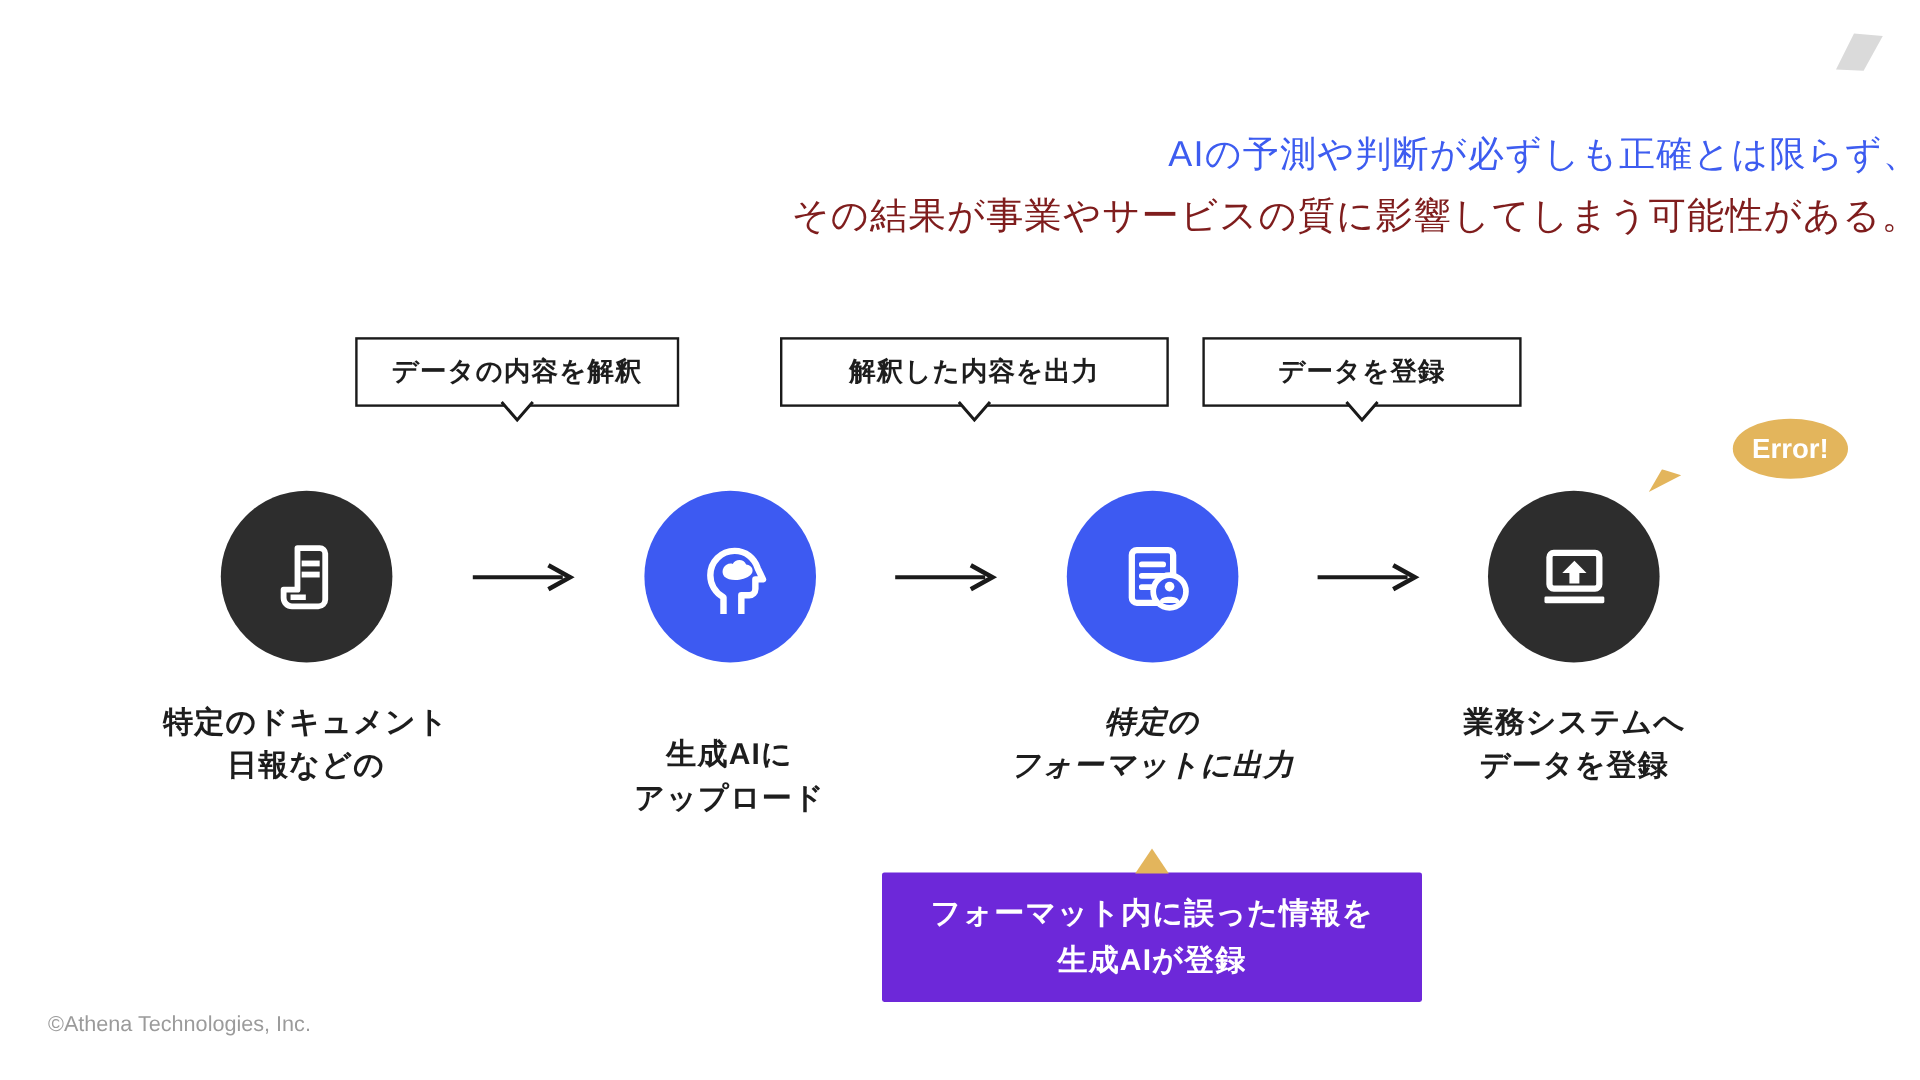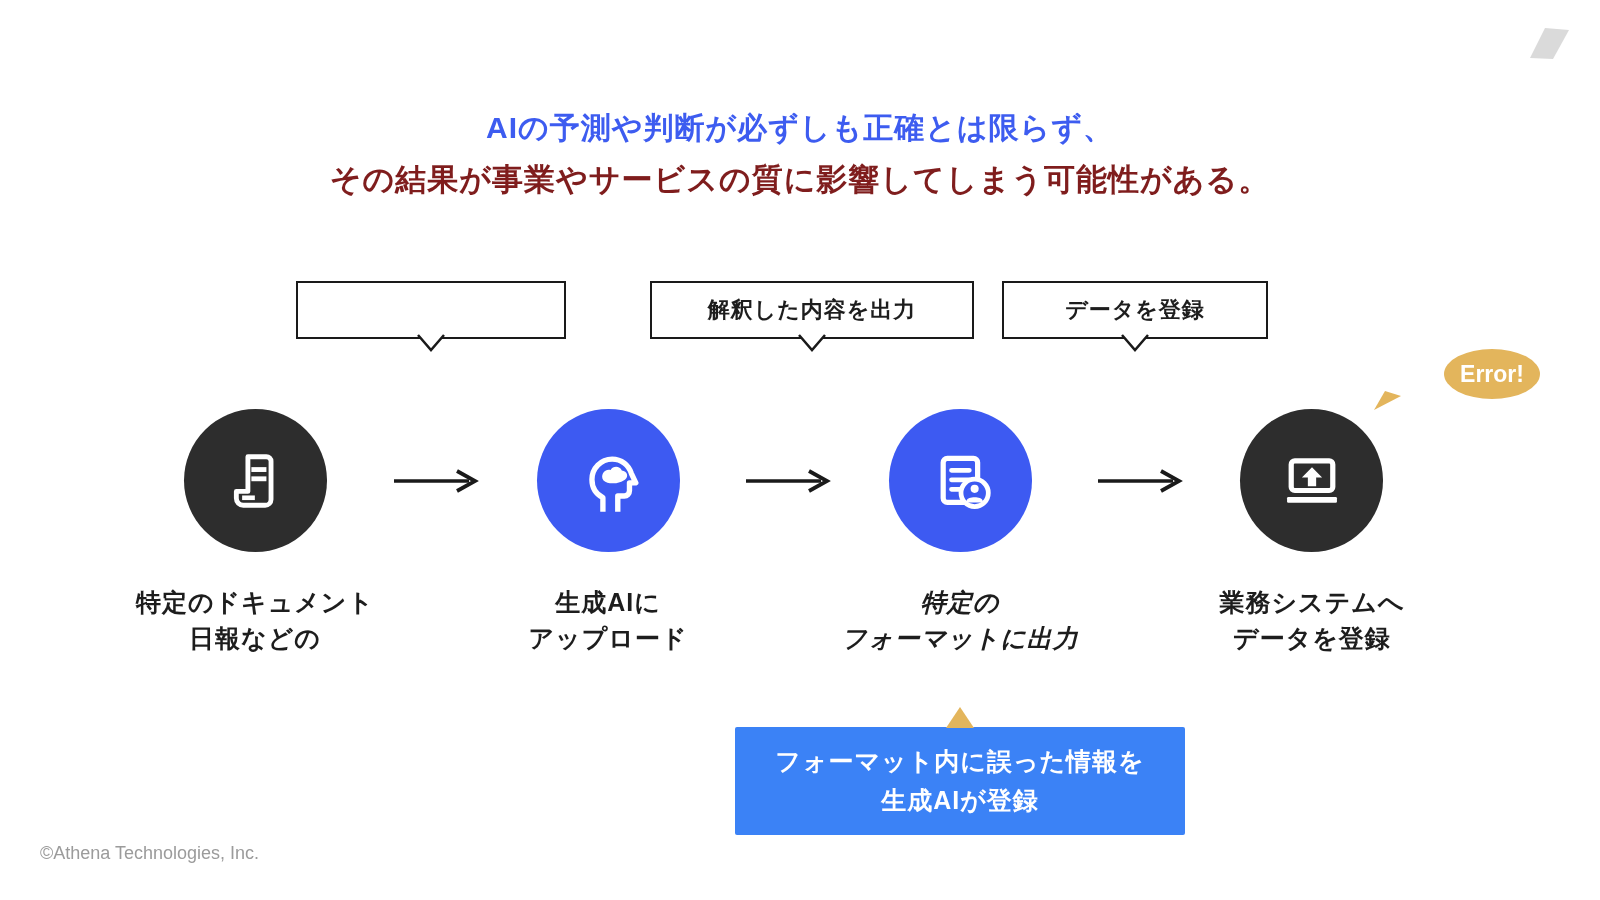--- a/index.html
+++ b/index.html
@@ -1,21 +1,21 @@
 <!DOCTYPE html>
 <html><head>
 <meta charset="utf-8">
 <style>
   * { margin:0; padding:0; box-sizing:border-box; }
   html,body { background:#ffffff; }
   .slide {
     position:relative; width:1600px; height:900px; background:#ffffff;
     overflow:hidden; font-family:"Liberation Sans","DejaVu Sans",sans-serif;
   }
-  .title { position:absolute; left:0; width:1600px; text-align:center; font-weight:700; letter-spacing:1px; }
+  .title { position:absolute; left:0; width:1600px; text-align:right; font-weight:400; letter-spacing:1px; }
   .title-blue  { top:108px; font-size:30px; color:#3D5CF0; }
   .title-black { top:159px; font-size:31px; color:#7f1d1d; }
 
   .callout {
     position:absolute; top:281px; height:58px; background:#ffffff;
     border:2.5px solid #1a1a1a; display:flex; align-items:center; justify-content:center;
     font-size:22px; font-weight:700; color:#1d1d1d; letter-spacing:1px;
   }
   .callout .tail { position:absolute; bottom:-15px; left:50%; transform:translateX(-50%); }
 
@@ -36,21 +36,21 @@
   .error-bubble {
     position:absolute; left:1444px; top:349px; width:96px; height:50px;
     background:#E3B55C; border-radius:50%;
     display:flex; align-items:center; justify-content:center;
     color:#ffffff; font-size:23px; font-weight:700;
   }
   .error-tail { position:absolute; left:1374px; top:391px; }
 
   .warning-callout {
     position:absolute; left:735px; top:727px; width:450px; height:108px;
-    background:#3b82f6; border-radius:2px; text-align:center;
+    background:#6d28d9; border-radius:2px; text-align:center;
     color:#ffffff; font-weight:700; font-size:25px; line-height:39px;
     padding-top:15px; letter-spacing:1px;
   }
   .warning-callout .tip {
     position:absolute; top:-20px; left:50%; transform:translateX(-50%);
     width:0; height:0; border-left:14px solid transparent; border-right:14px solid transparent;
     border-bottom:21px solid #E3B55C;
   }
 
   .copyright { position:absolute; left:40px; top:843px; font-size:18px; color:#9b9b9b; }
@@ -62,20 +62,21 @@
 <div class="slide">
 
   <svg class="logo" width="70" height="50" viewBox="0 0 70 50">
     <polygon points="20,40 35,10 59,12 43,41" fill="#dadada"></polygon>
   </svg>
 
   <div class="title title-blue">AIの予測や判断が必ずしも正確とは限らず、</div>
   <div class="title title-black">その結果が事業やサービスの質に影響してしまう可能性がある。</div>
 
   <div class="callout" style="left:296px;width:270px;">
+    <span>データの内容を解釈</span>
     <svg class="tail" width="28" height="18" viewBox="0 0 28 18">
       <polygon points="1,0 27,0 14,16" fill="#ffffff"></polygon>
       <path d="M1 1 L14 16 L27 1" fill="none" stroke="#1a1a1a" stroke-width="2.5"></path>
     </svg>
   </div>
   <div class="callout" style="left:650px;width:324px;">
     <span>解釈した内容を出力</span>
     <svg class="tail" width="28" height="18" viewBox="0 0 28 18">
       <polygon points="1,0 27,0 14,16" fill="#ffffff"></polygon>
       <path d="M1 1 L14 16 L27 1" fill="none" stroke="#1a1a1a" stroke-width="2.5"></path>
@@ -133,21 +134,21 @@
   </svg>
   <svg class="flow-arrow" style="left:1095px;" width="92" height="26" viewBox="0 0 92 26">
     <path d="M3 13H78" stroke="#1a1a1a" stroke-width="3.4"></path>
     <path d="M66 3 L84 13 L66 23" fill="none" stroke="#1a1a1a" stroke-width="3.8"></path>
   </svg>
 
   <div class="step-label" style="left:85px;">
     <div>特定のドキュメント</div>
     <div>日報などの</div>
   </div>
-  <div class="step-label" style="left:438px;">
+  <div class="step-label" style="left:438px;margin-top:27px;">
     <div>生成AIに</div>
     <div>アップロード</div>
   </div>
   <div class="step-label" style="left:790px;font-style:italic;">
     <div>特定の</div>
     <div>フォーマットに出力</div>
   </div>
   <div class="step-label" style="left:1142px;">
     <div>業務システムへ</div>
     <div>データを登録</div>

